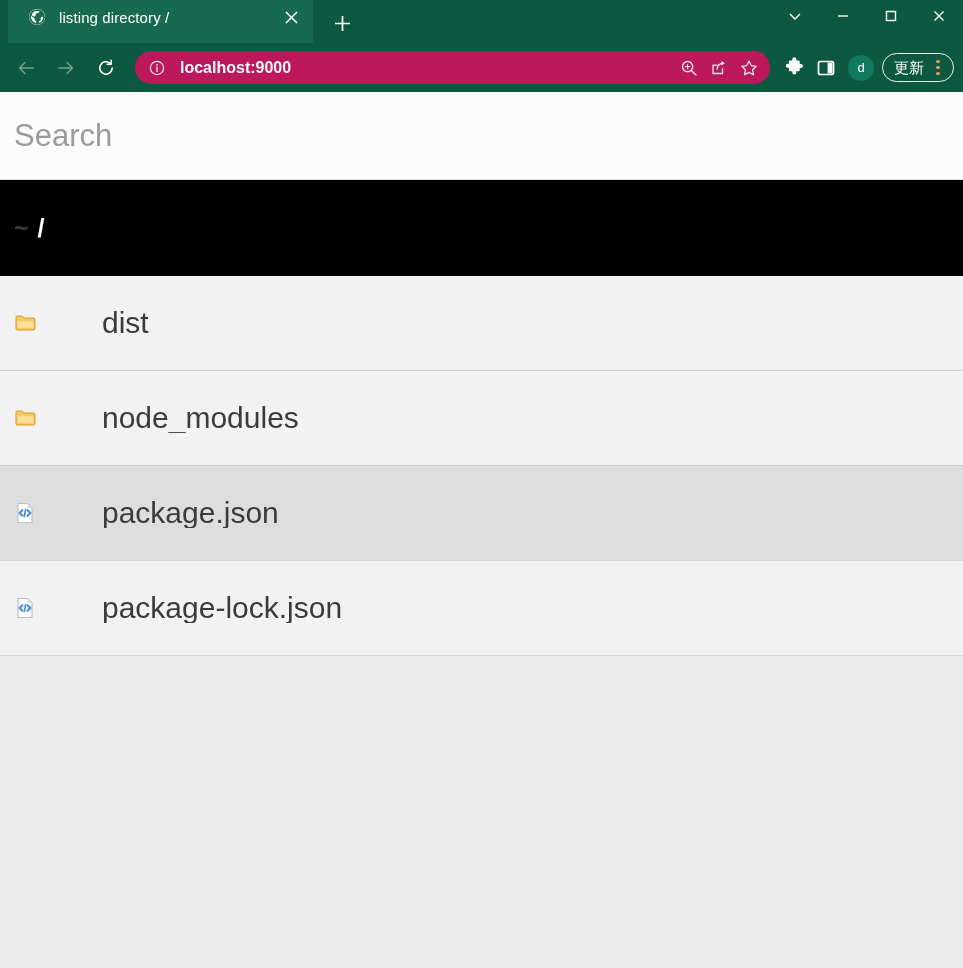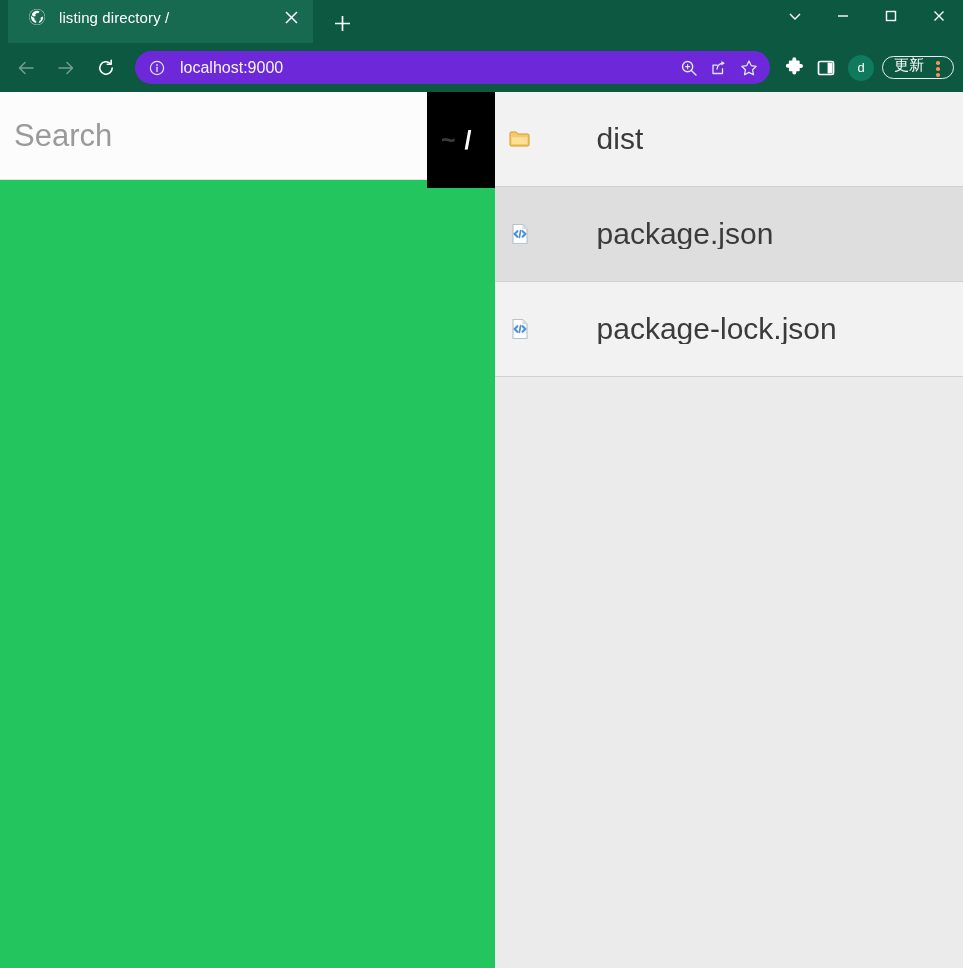--- a/index.html
+++ b/index.html
@@ -129,29 +129,30 @@
     margin-right: 6px;
     border-radius: 50%;
     flex: none;
   }
   .nav-btn.disabled { opacity: 0.42; }
   .nav-btn svg { display: block; }
 
   .omnibox {
     flex: 1;
     height: 33px;
-    background: #6d28d9;
+    background: #be185d;
     border-radius: 17px;
     display: flex;
     align-items: center;
     padding: 0 6px 0 12px;
     box-sizing: border-box;
     margin-left: 6px;
     margin-right: 4px;
     min-width: 0;
+    font-weight: bold;
   }
   .omnibox-info {
     width: 20px;
     height: 20px;
     flex: none;
     display: flex;
     align-items: center;
     justify-content: center;
     color: #e2efe9;
   }
@@ -203,25 +204,25 @@
     background: #0f7a5e;
     color: #ffffff;
     font-size: 13px;
     display: flex;
     align-items: center;
     justify-content: center;
     margin: 0 6px;
     flex: none;
   }
   .update-pill {
-    height: 23px;
+    height: 29px;
     border: 1px solid #e8f2ee;
     border-radius: 16px;
     display: flex;
-    align-items: flex-start;
+    align-items: center;
     padding: 0 4px 0 11px;
     box-sizing: border-box;
     flex: none;
     margin-left: 2px;
   }
   .update-label {
     color: #ffffff;
     font-size: 15px;
     line-height: 1;
     white-space: nowrap;
@@ -240,25 +241,25 @@
     display: block;
     width: 3.5px;
     height: 3.5px;
     border-radius: 50%;
     background: #f2935a;
   }
 
   
   .page {
     flex: 1;
-    background: #22c55e;
+    background: #a16207;
     overflow: hidden;
     position: relative;
     display: flex;
-    flex-direction: row;
+    flex-direction: column;
   }
 
   .search-bar {
     height: 88px;
     background: #fcfcfc;
     display: flex;
     align-items: center;
     flex: none;
     border-bottom: 1px solid #e3e3e3;
     box-sizing: border-box;
@@ -487,20 +488,29 @@
       <div class="file-row odd">
         <span class="file-icon">
           <svg width="21" height="18" viewBox="0 0 21 18">
             <path d="M1 3.2a1.2 1.2 0 0 1 1.2-1.2h5.1l1.7 2h9.8a1.2 1.2 0 0 1 1.2 1.2v9.6a1.2 1.2 0 0 1-1.2 1.2H2.2A1.2 1.2 0 0 1 1 14.8z" fill="#f5c869" stroke="#d79b20" stroke-width="1"></path>
             <path d="M2.6 7.2h15.8v6.8H2.6z" fill="#fbe09a"></path>
           </svg>
         </span>
         <span class="file-name">dist</span>
       </div>
 
+      <div class="file-row odd">
+        <span class="file-icon">
+          <svg width="21" height="18" viewBox="0 0 21 18">
+            <path d="M1 3.2a1.2 1.2 0 0 1 1.2-1.2h5.1l1.7 2h9.8a1.2 1.2 0 0 1 1.2 1.2v9.6a1.2 1.2 0 0 1-1.2 1.2H2.2A1.2 1.2 0 0 1 1 14.8z" fill="#f5c869" stroke="#d79b20" stroke-width="1"></path>
+            <path d="M2.6 7.2h15.8v6.8H2.6z" fill="#fbe09a"></path>
+          </svg>
+        </span>
+        <span class="file-name">node_modules</span>
+      </div>
 
 
       <div class="file-row even">
         <span class="file-icon">
           <svg width="20" height="22" viewBox="0 0 20 22">
             <path d="M3 1.5h9.5L17 6v14.5H3z" fill="#ffffff" stroke="#b9c2c9" stroke-width="1.2"></path>
             <path d="M12.5 1.5 L17 6 h-4.5z" fill="#d7dde2"></path>
             <path d="M7.4 8.2 L4.6 11 L7.4 13.8 M12.6 8.2 L15.4 11 L12.6 13.8" stroke="#4a90d9" stroke-width="2.1" fill="none" stroke-linecap="round" stroke-linejoin="round"></path>
             <path d="M10.6 7.6 L9.4 14.4" stroke="#4a90d9" stroke-width="1.7" stroke-linecap="round"></path>
           </svg>

